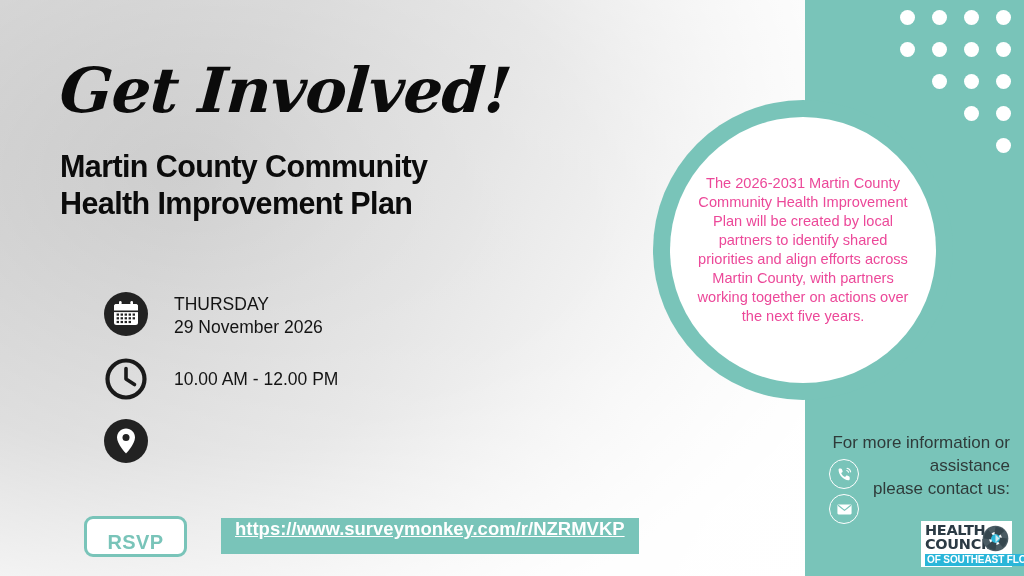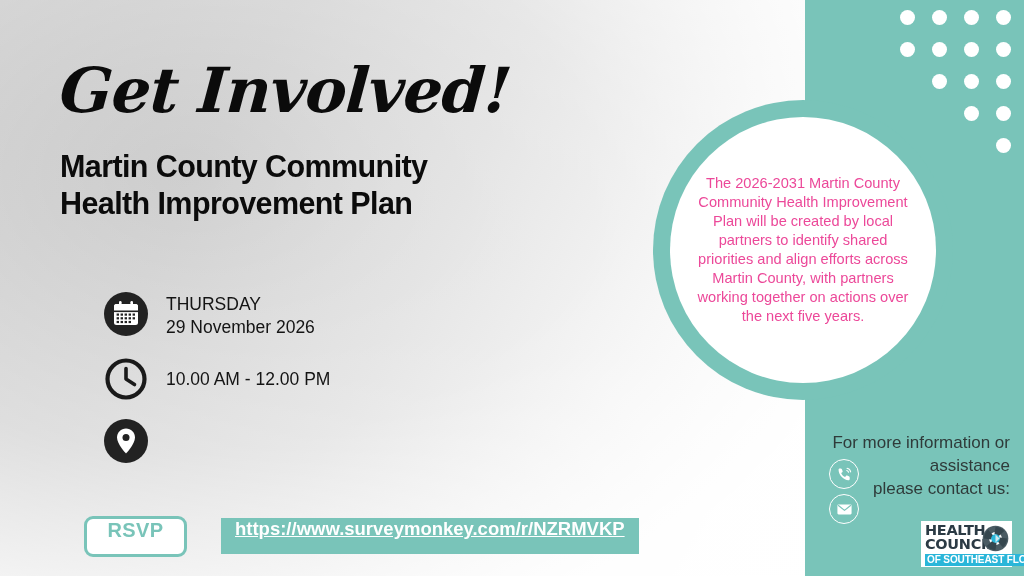--- a/index.html
+++ b/index.html
@@ -120,34 +120,34 @@
     display: flex;
     align-items: center;
     justify-content: center;
   }
   .detail-text {
     font-size: 17.5px;
     line-height: 1.30;
     color: #141414;
     padding-top: 2px;
   }
-  .detail-text .line { display: block; white-space: nowrap; }
+  .detail-text .line { display: block; white-space: nowrap; margin-left: 8px; }
   .row-time .detail-text { padding-top: 11px; }
   .row-date .detail-text { padding-top: 1px; }
   .row-place .detail-text { padding-top: 0px; }
   
   .rsvp-box {
     position: absolute;
     left: 84px; top: 516px;
     width: 103px; height: 41px;
     border: 3.5px solid #79c4b9;
     border-radius: 9px;
     background: #ffffff;
     display: flex;
-    align-items: flex-start;
+    align-items: flex-end;
     justify-content: center;
     box-sizing: border-box;
   }
   .rsvp-box span {
     font-size: 20px;
     font-weight: bold;
     color: #79c4b9;
     letter-spacing: 0.4px;
   }
   .link-box {

